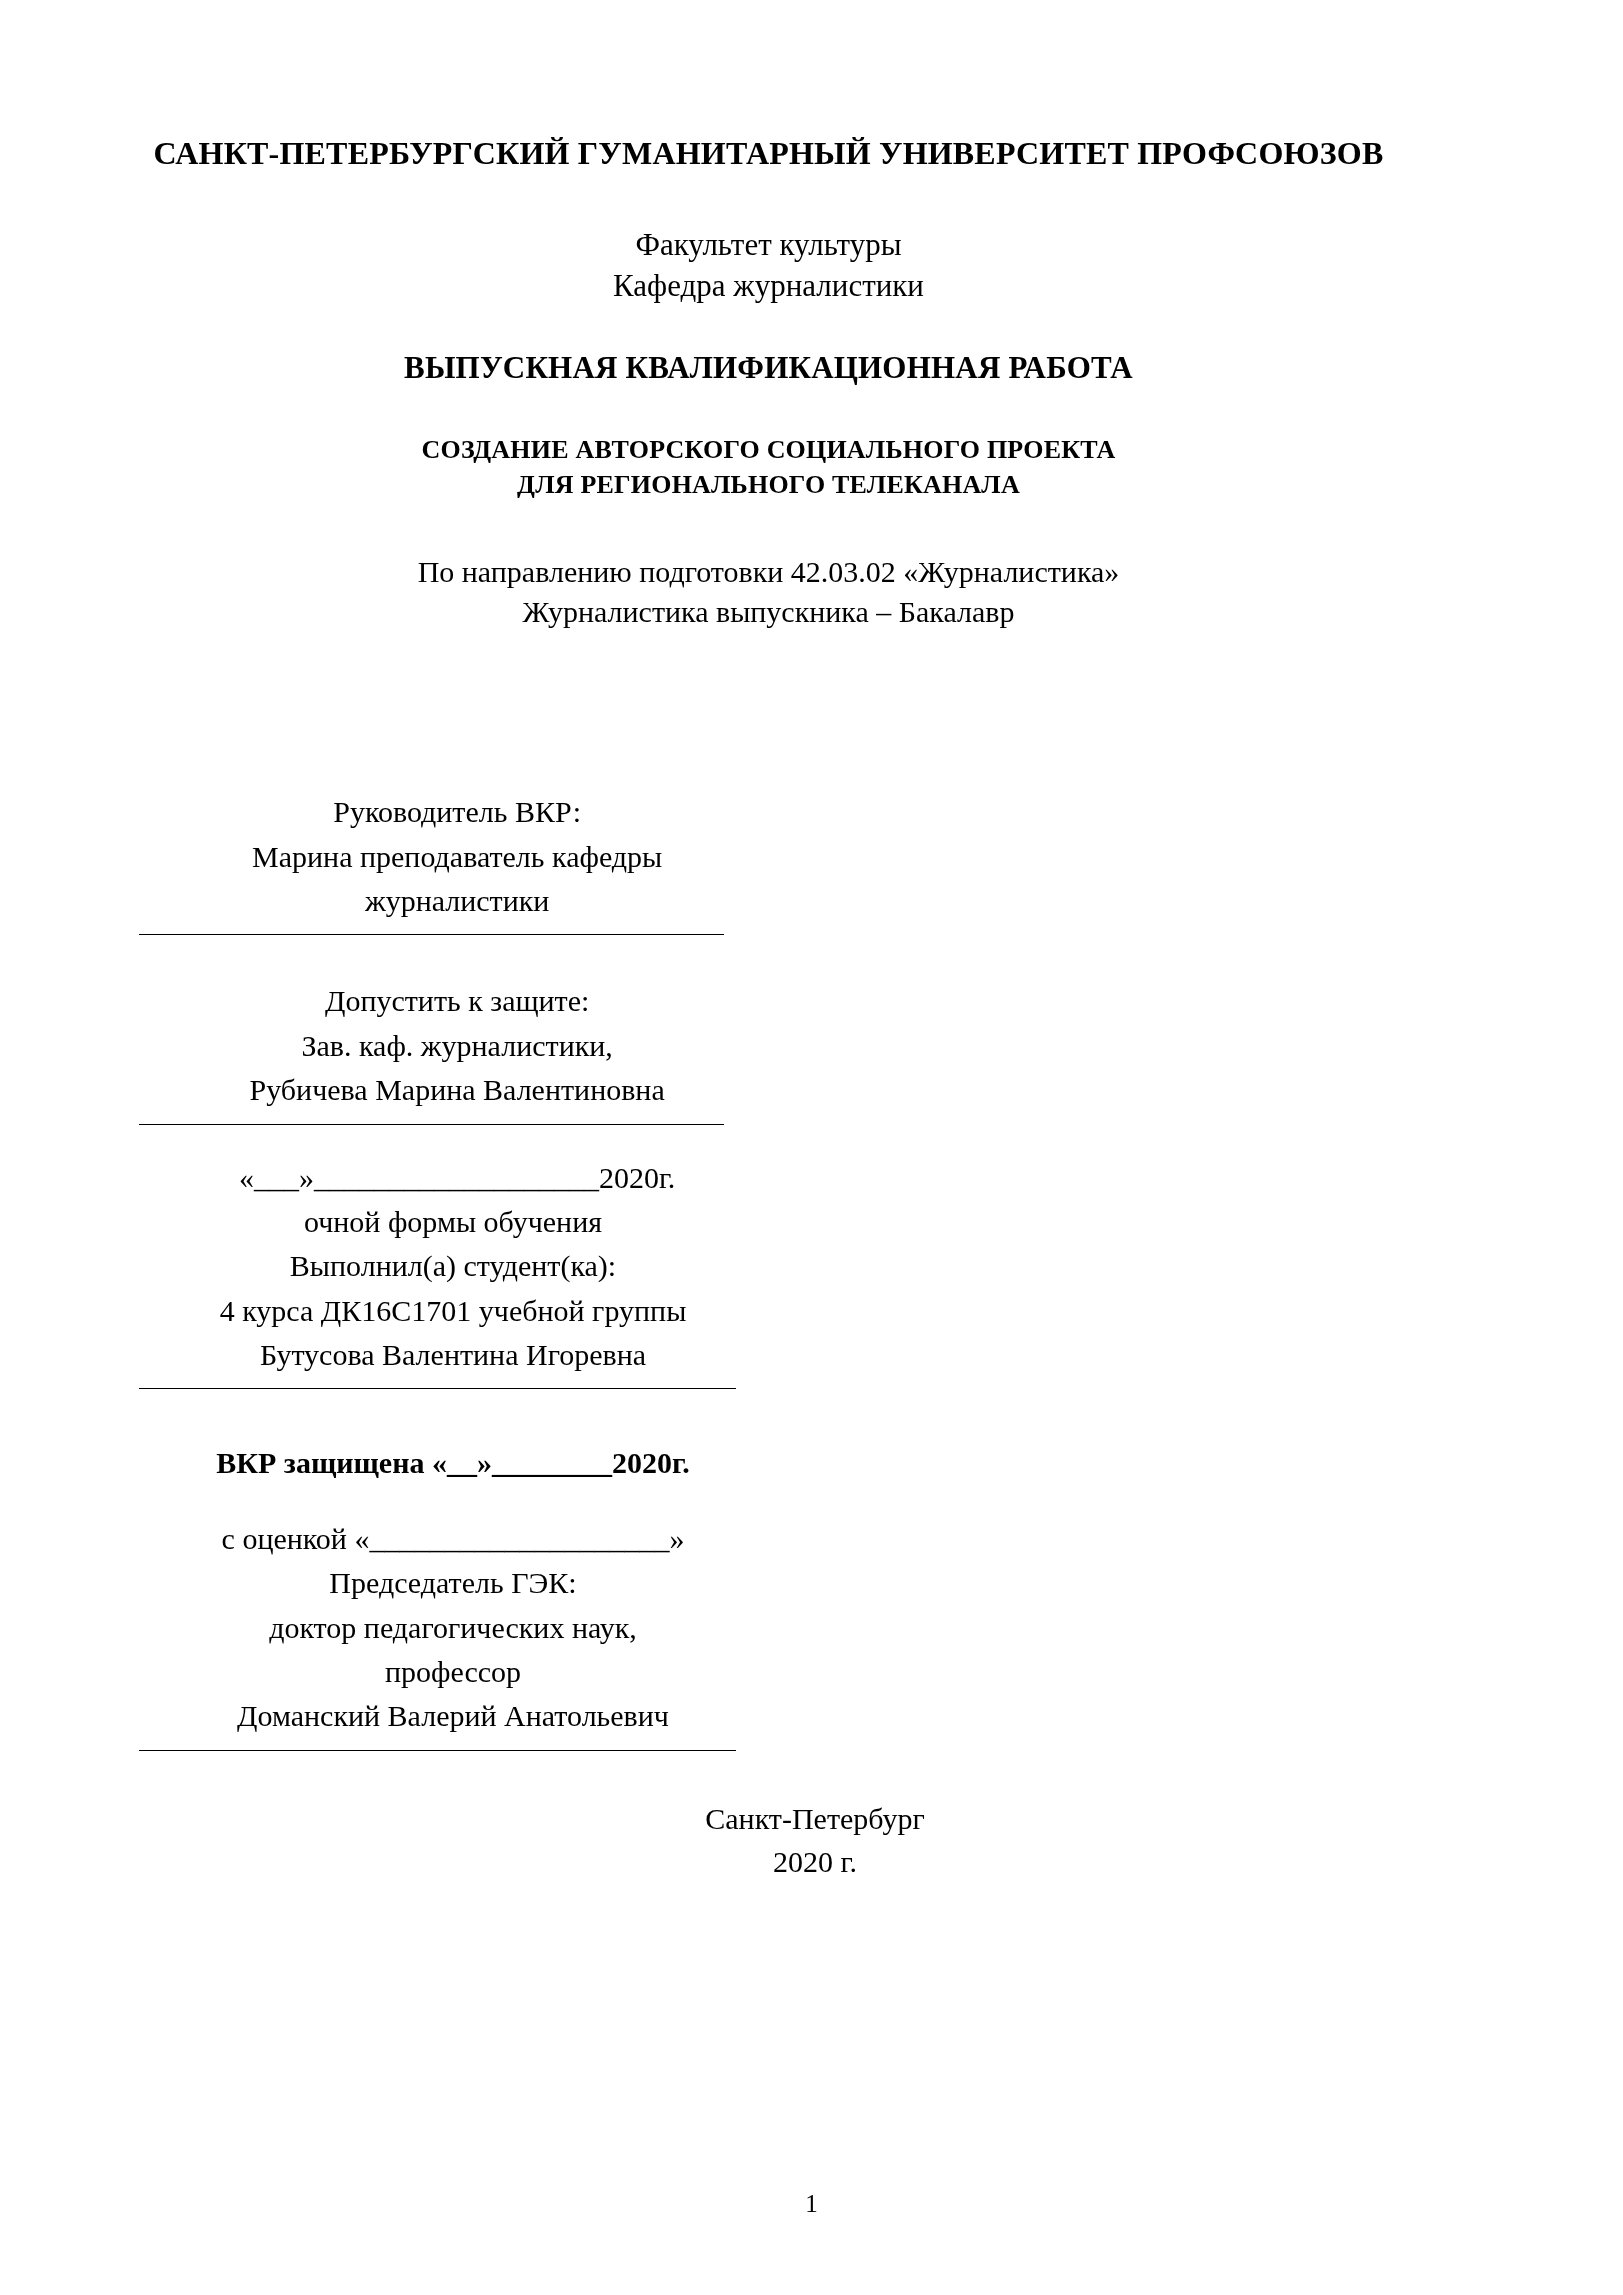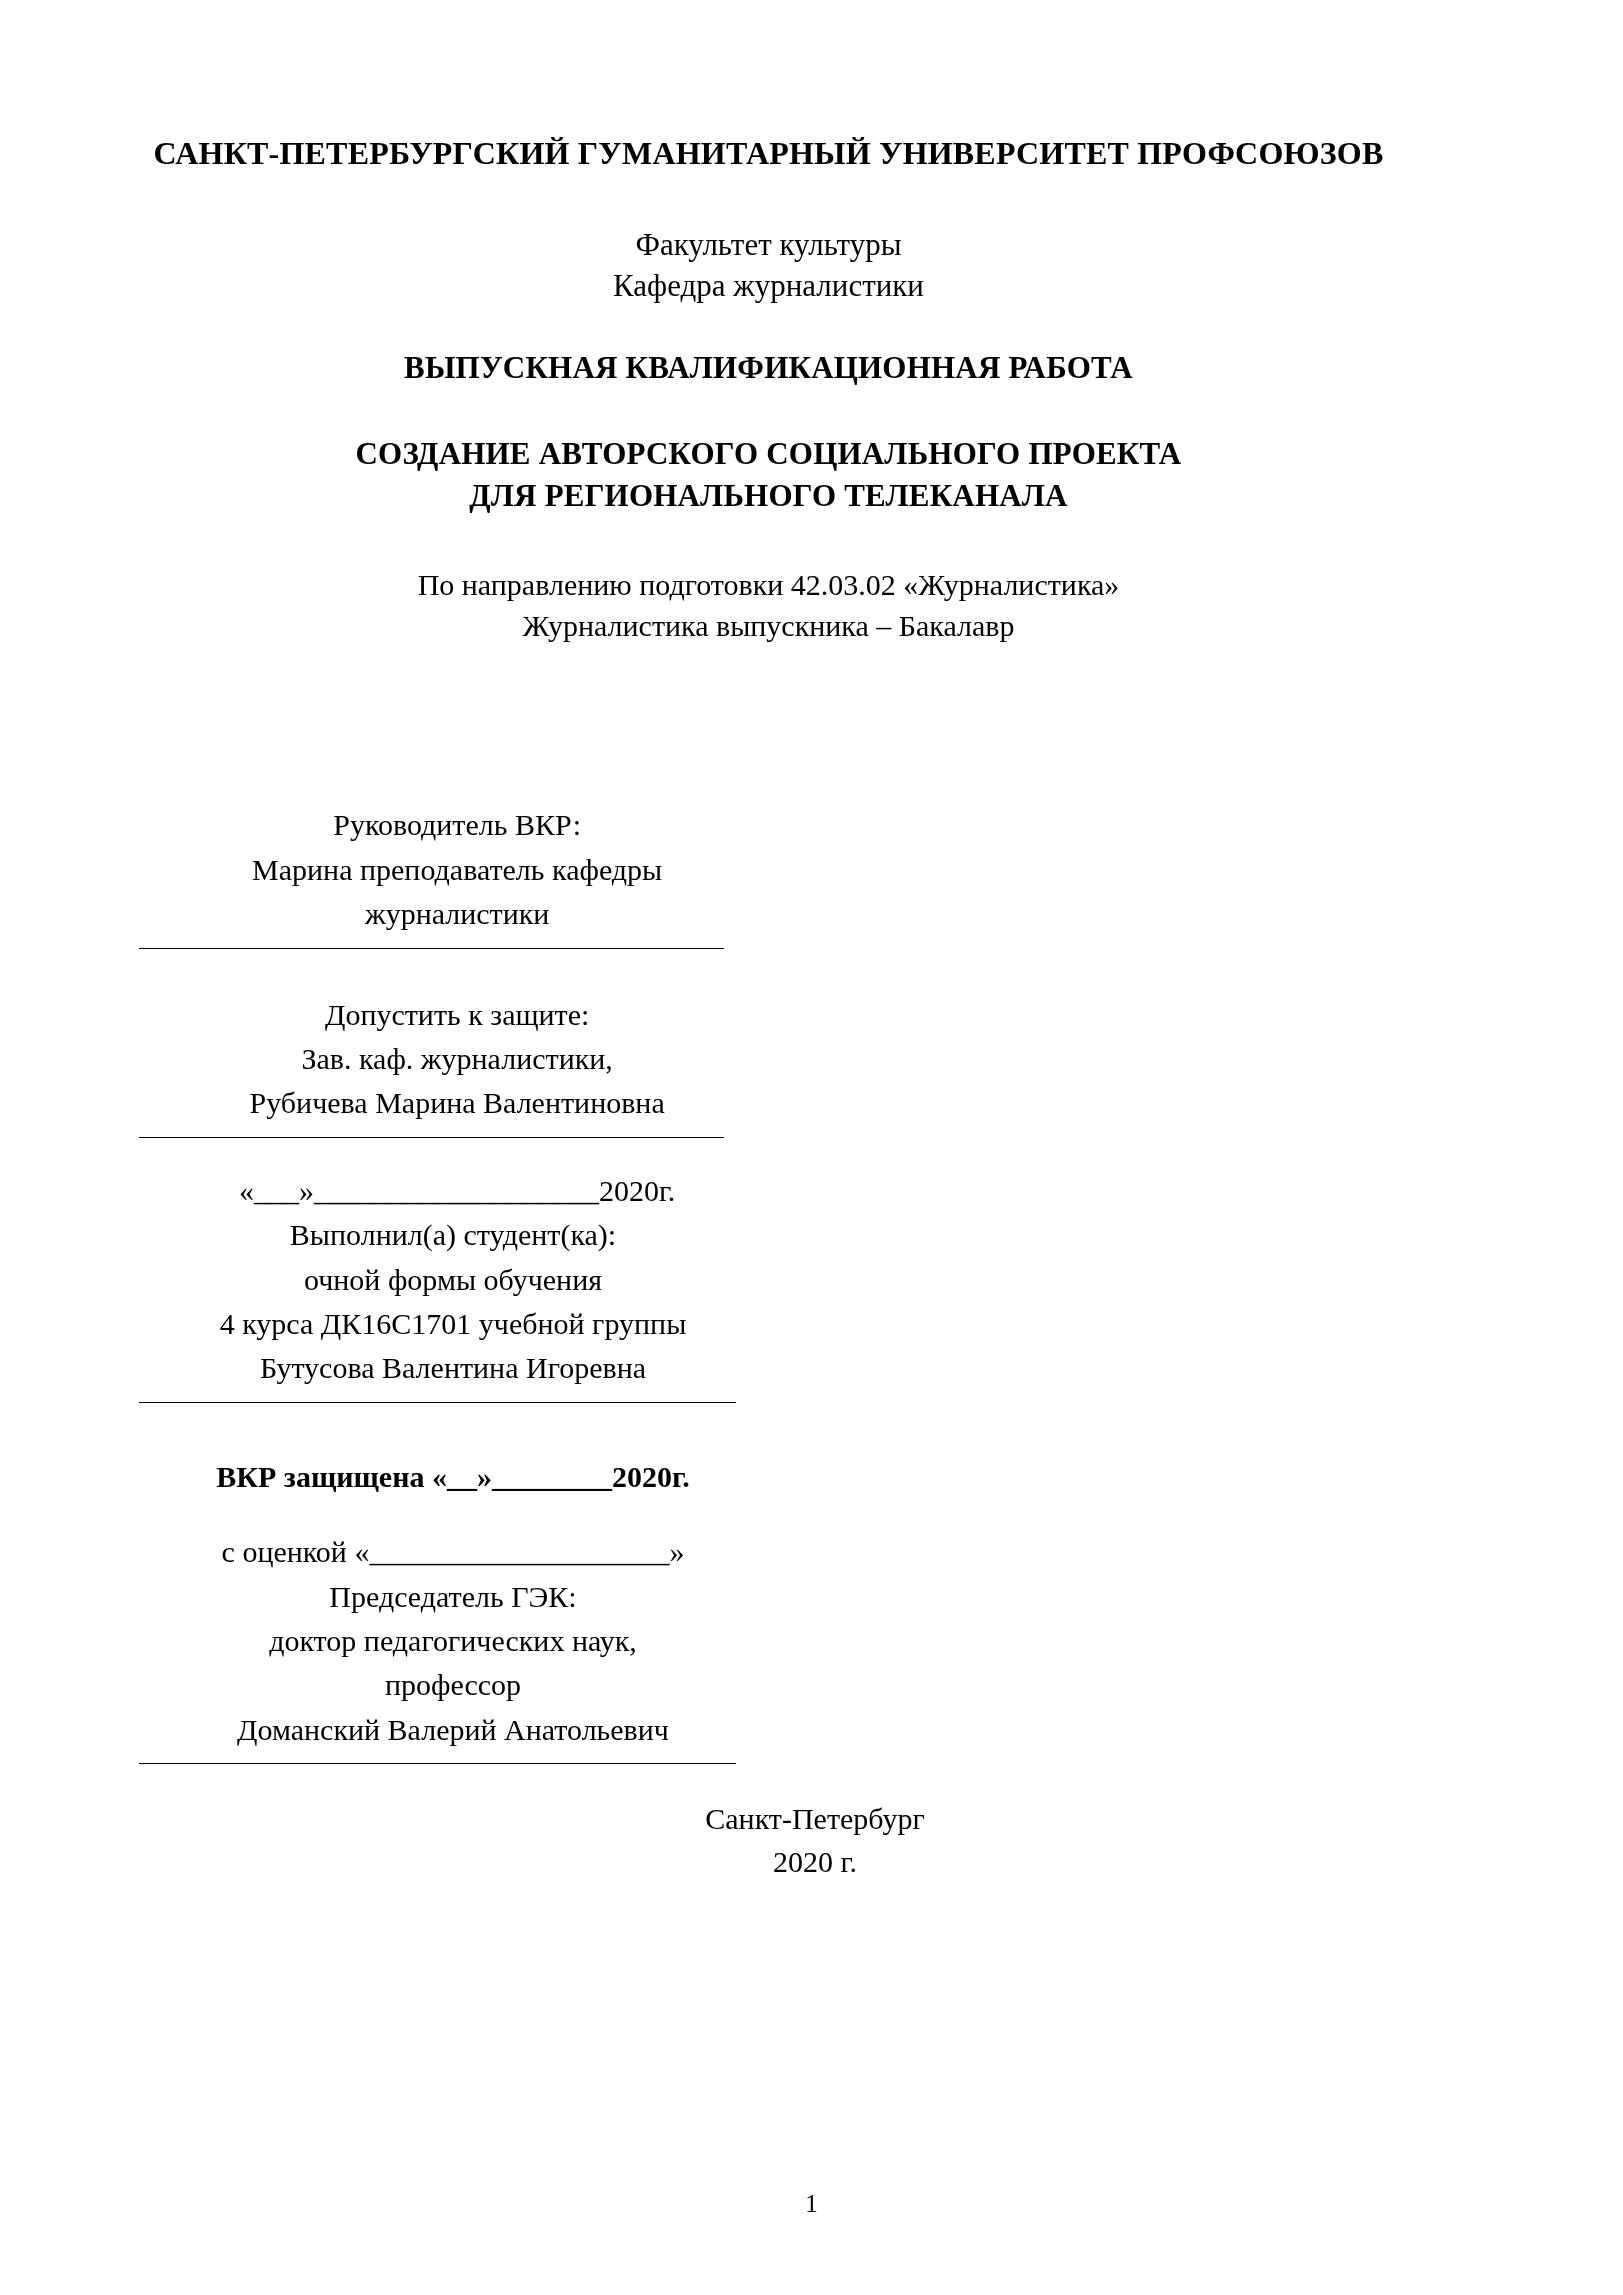--- a/index.html
+++ b/index.html
@@ -41,21 +41,21 @@
   .spacer-2 { height: 44px; }
   .vkr-line {
     font-size: 31px;
     font-weight: bold;
     text-align: center;
     letter-spacing: 0.2px;
     margin: 0;
   }
   .spacer-3 { height: 47px; }
   .work-title {
-    font-size: 31px;
+    font-size: 26px;
     font-weight: bold;
     text-align: center;
     line-height: 1.33;
     letter-spacing: 0.2px;
     margin: 0;
   }
   .spacer-4 { height: 49px; }
   .direction {
     font-size: 30px;
     text-align: center;
@@ -158,22 +158,22 @@
       <div class="ln">Зав. каф. журналистики,</div>
       <div class="ln">Рубичева Марина Валентиновна</div>
       <div class="rule rule-left"></div>
 
       <div class="gap-sm"></div>
 
       <div class="ln">«___»___________________2020г.</div>
     </div>
 
     <div class="col-right">
+      <div class="ln">очной формы обучения</div>
       <div class="ln">Выполнил(а) студент(ка):</div>
-      <div class="ln">очной формы обучения</div>
       <div class="ln">4 курса ДК16С1701 учебной группы</div>
       <div class="ln">Бутусова Валентина Игоревна</div>
       <div class="rule rule-right"></div>
 
       <div class="gap-md"></div>
 
       <div class="ln ln-bold">ВКР защищена «__»________2020г.</div>
 
       <div class="gap-sm"></div>
 

